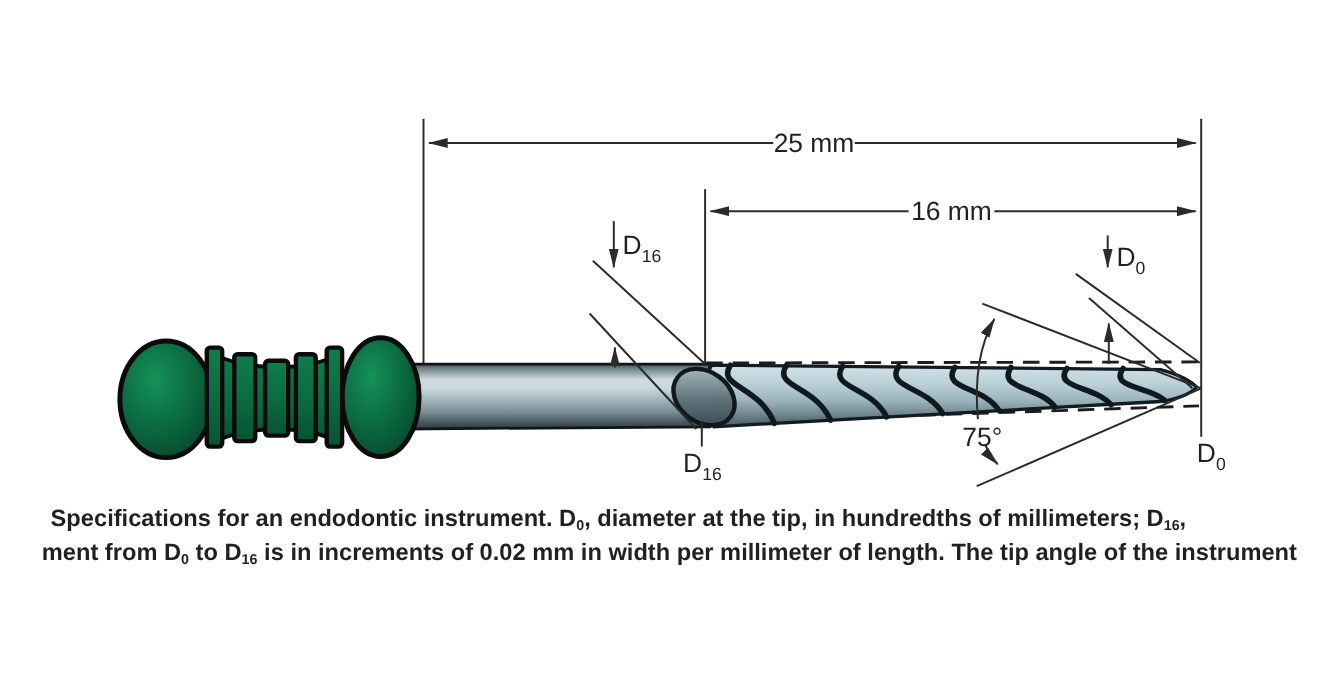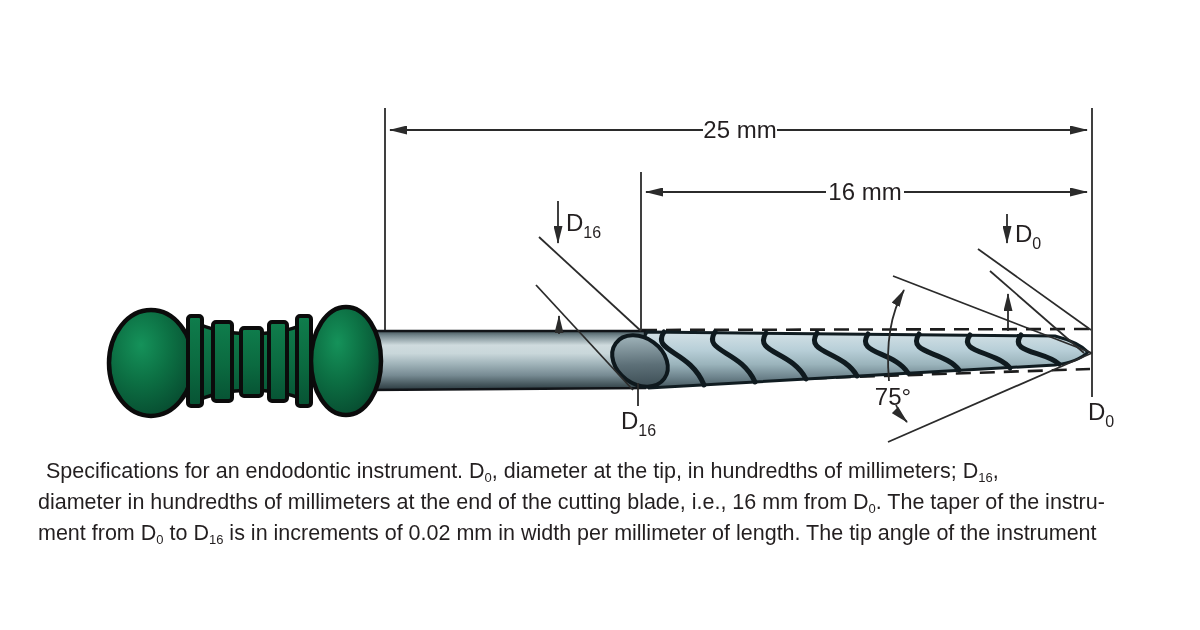--- a/index.html
+++ b/index.html
@@ -1,20 +1,20 @@
 <!DOCTYPE html>
 <html><head>
 <meta charset="utf-8">
 <style>
   html,body{margin:0;padding:0;background:#ffffff;width:1200px;height:630px;overflow:hidden;
     font-family:"Liberation Sans", sans-serif;}
   .figure{width:1200px;height:630px;position:relative;}
   svg{display:block;}
   .caption{padding:4px 28px 0 38px;color:#231f20;font-size:21.5px;line-height:31px;}
-  .cap-line{white-space:nowrap;}
+  .cap-line{white-space:nowrap;font-weight:bold;}
   .cap-line:first-child{padding-left:8px;}
   .caption sub{font-size:13px;line-height:0;vertical-align:-4px;}
   text{fill:#231f20;}
 </style>
 </head>
 <body>
 
 <div class="figure">
 
 <svg width="1200" height="452" viewBox="0 0 1200 452">
@@ -129,17 +129,16 @@
     <line x1="893" y1="276" x2="1092" y2="353"></line>
     <line x1="888" y1="442" x2="1092" y2="353"></line>
     <path d="M889,381 Q884,325 904,290" marker-end="url(#arr)"></path>
     <path d="M896,405 Q901,416 907,422" marker-end="url(#arr)"></path>
   </g>
   <text x="893" y="405" font-size="24" text-anchor="middle">75°</text>
 </svg>
 
 <div class="caption">
       <div class="cap-line"><span>Specifications for an endodontic instrument. D</span><sub>0</sub><span>, diameter at the tip, in hundredths of millimeters; D</span><sub>16</sub><span>,</span></div>
-      <div class="cap-line"><span>diameter in hundredths of millimeters at the end of the cutting blade, i.e., 16 mm from D</span><sub>0</sub><span>. The taper of the instru-</span></div>
       <div class="cap-line"><span>ment from D</span><sub>0</sub><span> to D</span><sub>16</sub><span> is in increments of 0.02 mm in width per millimeter of length. The tip angle of the instrument</span></div>
     </div>
 
 </div>
 
 </body></html>

